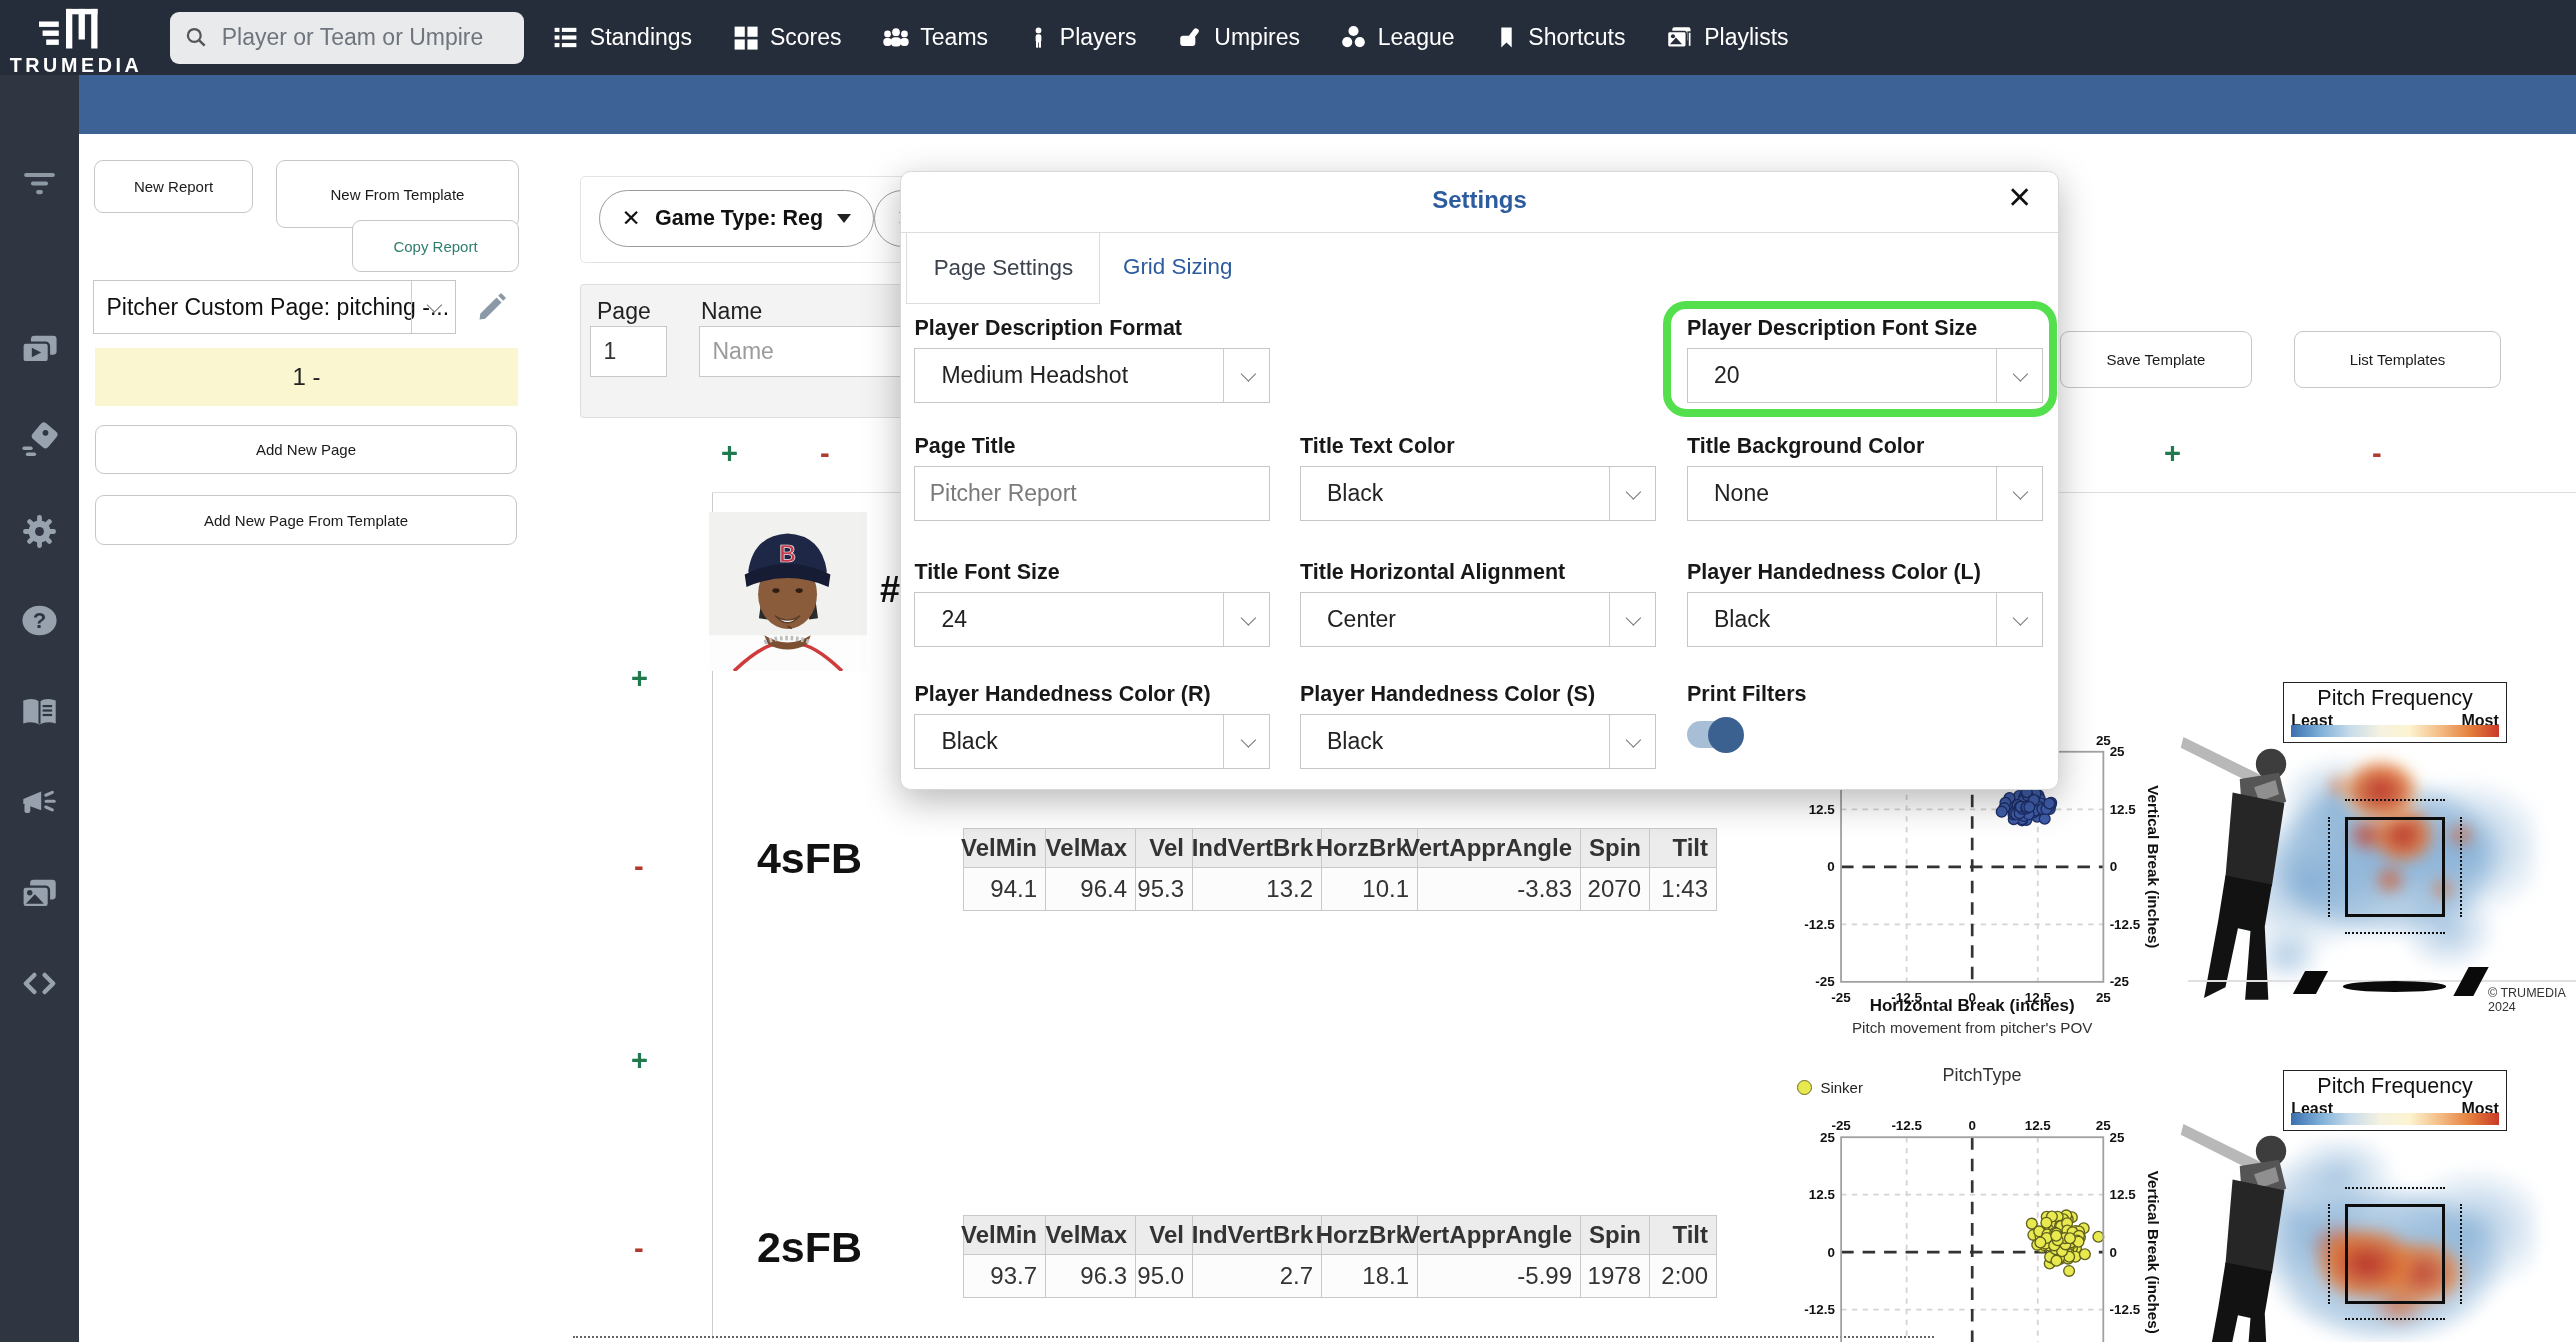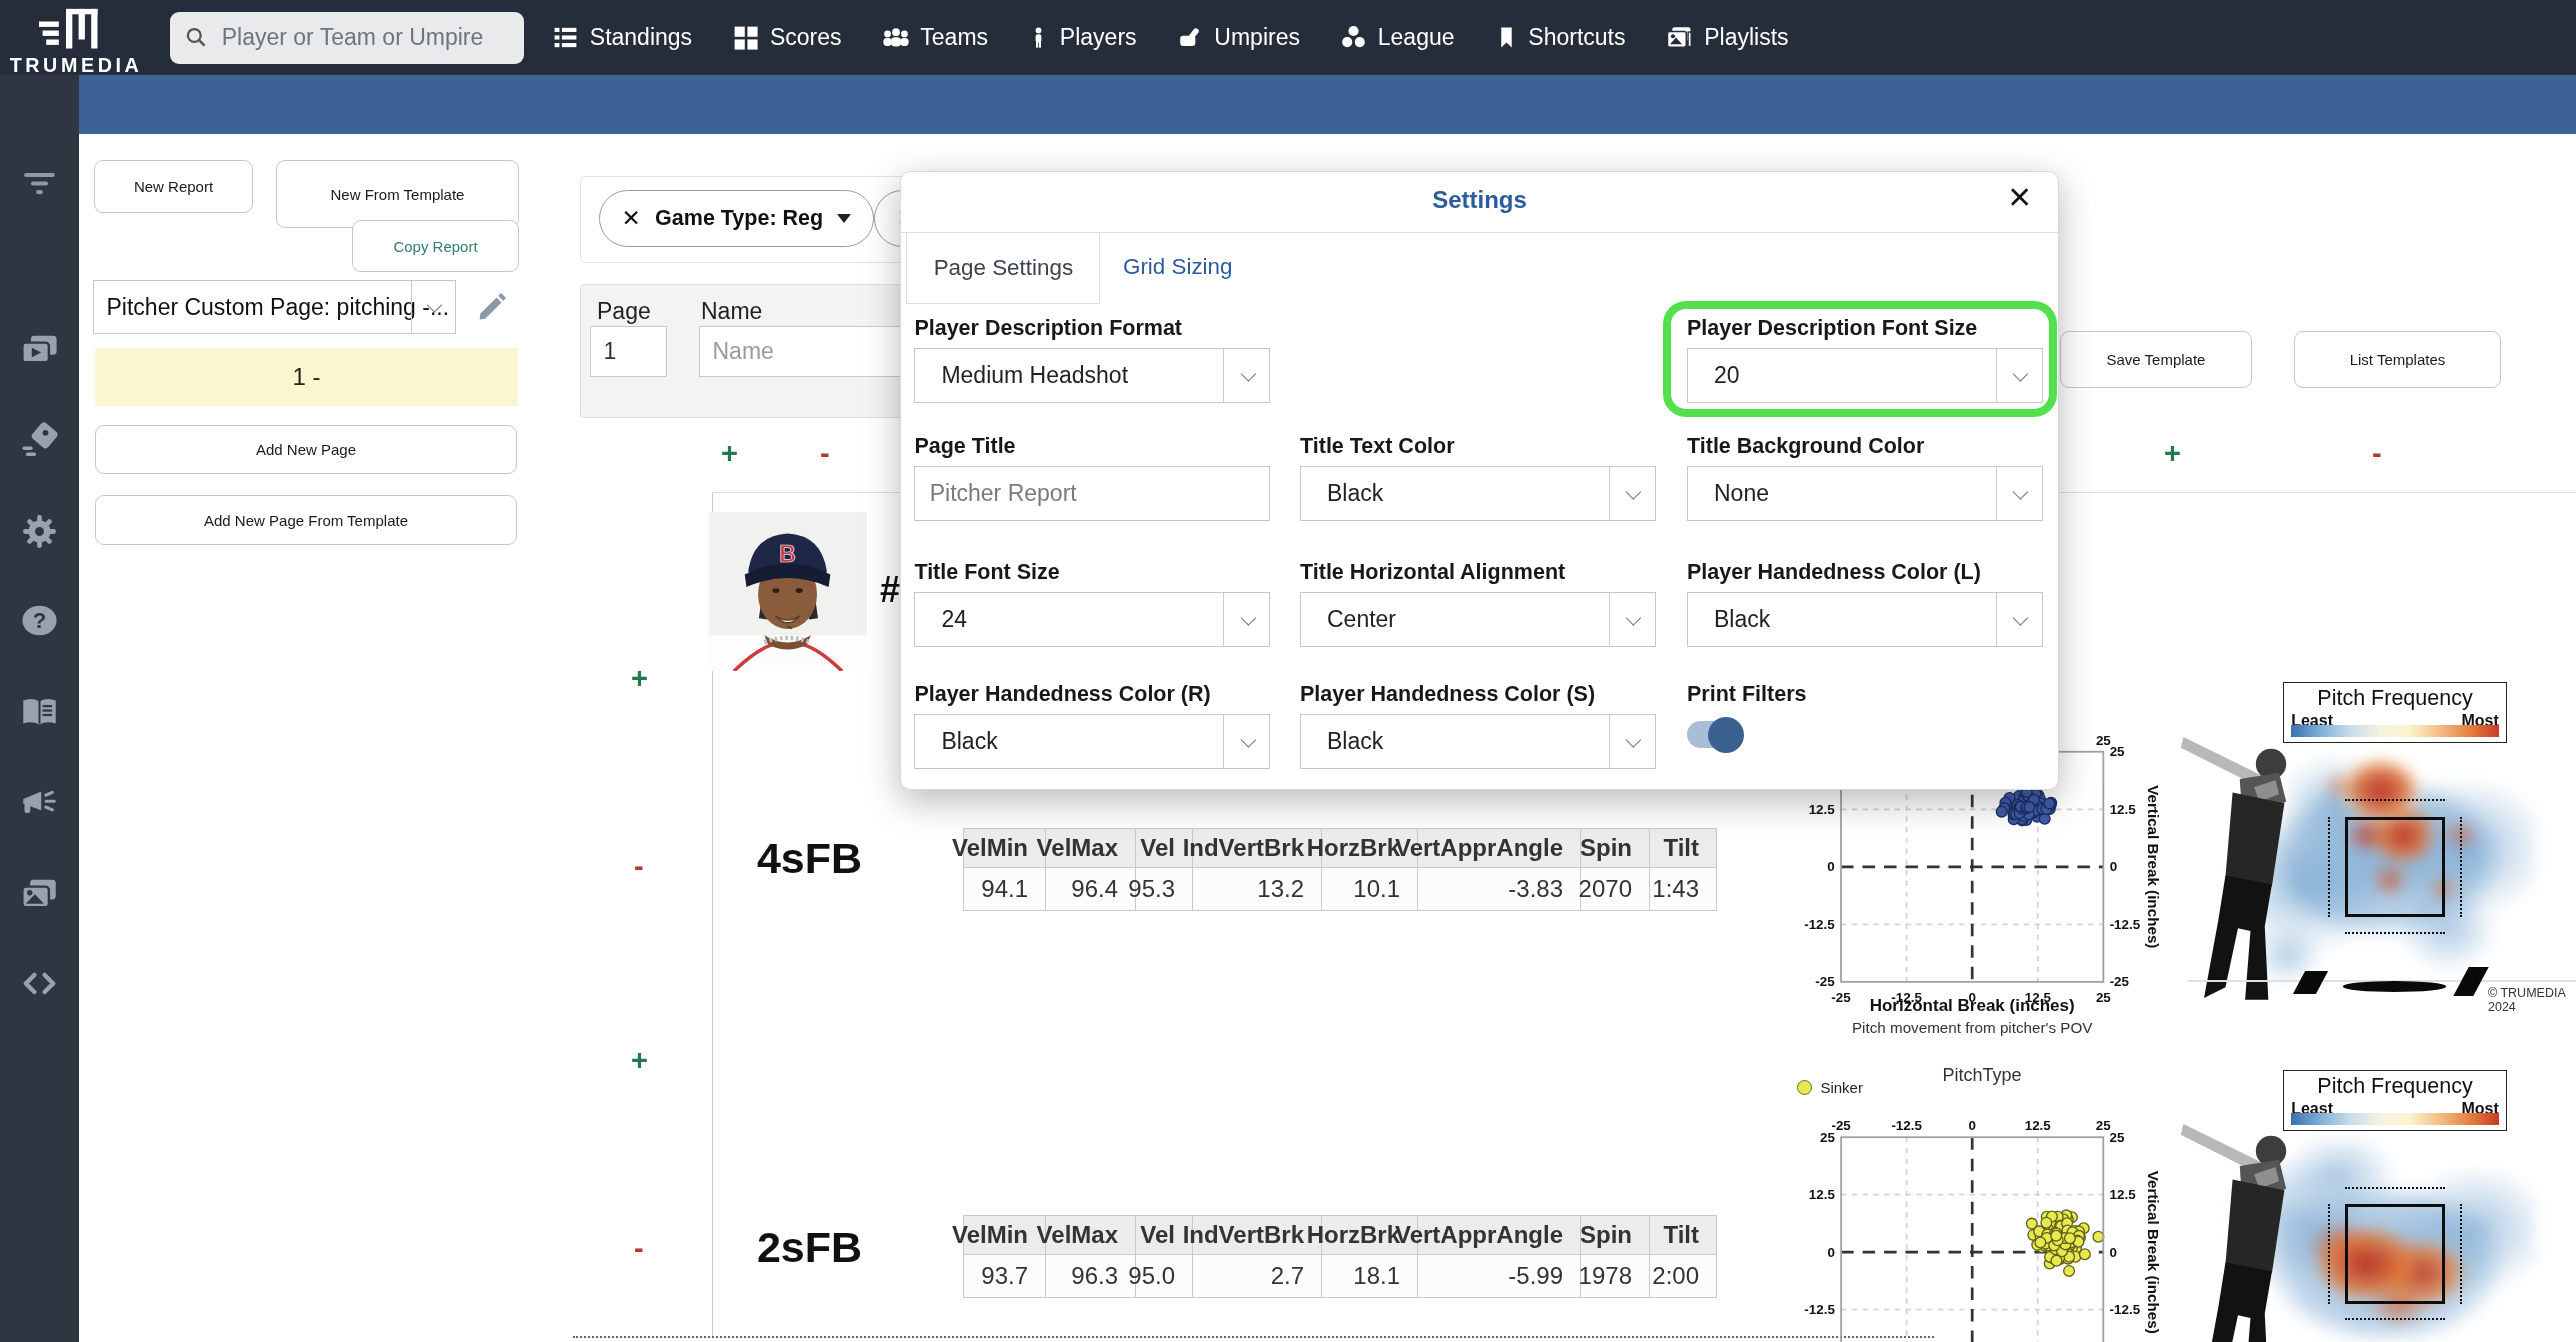--- a/index.html
+++ b/index.html
@@ -55,21 +55,21 @@
   
   .gridplus{position:absolute;font-size:29px;font-weight:600;color:#1f7a4e;}
   .gridminus{position:absolute;font-size:29px;font-weight:600;color:#b03a2e;}
   #vline{left:712px;top:492px;width:0.9px;height:847px;background:#ccc;}
   #hline{left:712px;top:492px;width:1864px;height:0.9px;background:#ddd;}
   .pitchlabel{position:absolute;width:143px;text-align:center;font-size:43px;font-weight:bold;color:#111;}
   #hashsign{left:880px;top:569px;font-size:36px;font-weight:bold;color:#111;}
   .ptable{position:absolute;border-top:0.9px solid #c9c9c9;border-left:0.9px solid #c9c9c9;}
   .trow{display:flex;}
   .tcell{border-right:0.9px solid #c9c9c9;border-bottom:0.9px solid #c9c9c9;display:flex;align-items:center;
-         justify-content:flex-end;padding:0 17px;box-sizing:border-box;color:#333;font-size:24px;}
+         justify-content:flex-end;padding:0 8px;box-sizing:border-box;color:#333;font-size:24px;}
   .thead .tcell{background:#ececec;font-weight:bold;height:39px;}
   .tdata .tcell{background:#fcfcfc;height:43px;}
   #dash-bottom{left:573px;top:1336px;width:1361px;height:0;border-top:2.7px dotted #666;}
 
   
   svg text{font-family:"Liberation Sans",sans-serif;}
   #pitchtype-title{left:1924px;top:1065px;width:116px;text-align:center;font-size:18px;color:#333;}
   #sinker-legend{left:1797px;top:1079px;display:flex;align-items:center;gap:8px;font-size:15px;color:#222;}
   #sinker-dot{width:13.4px;height:13.4px;border-radius:50%;background:#e8e84f;border:1.3px solid #6b6b24;}
 

